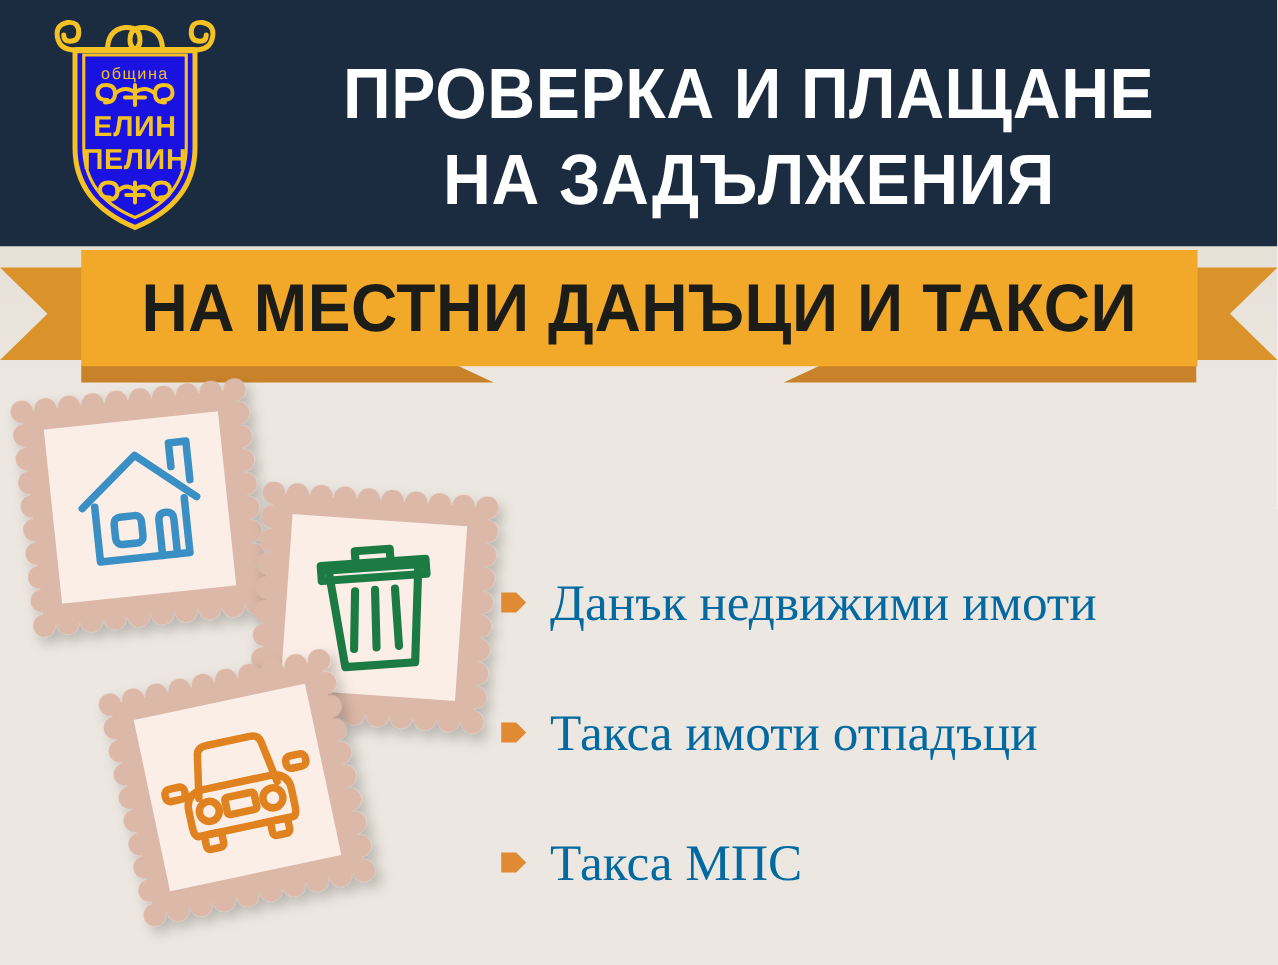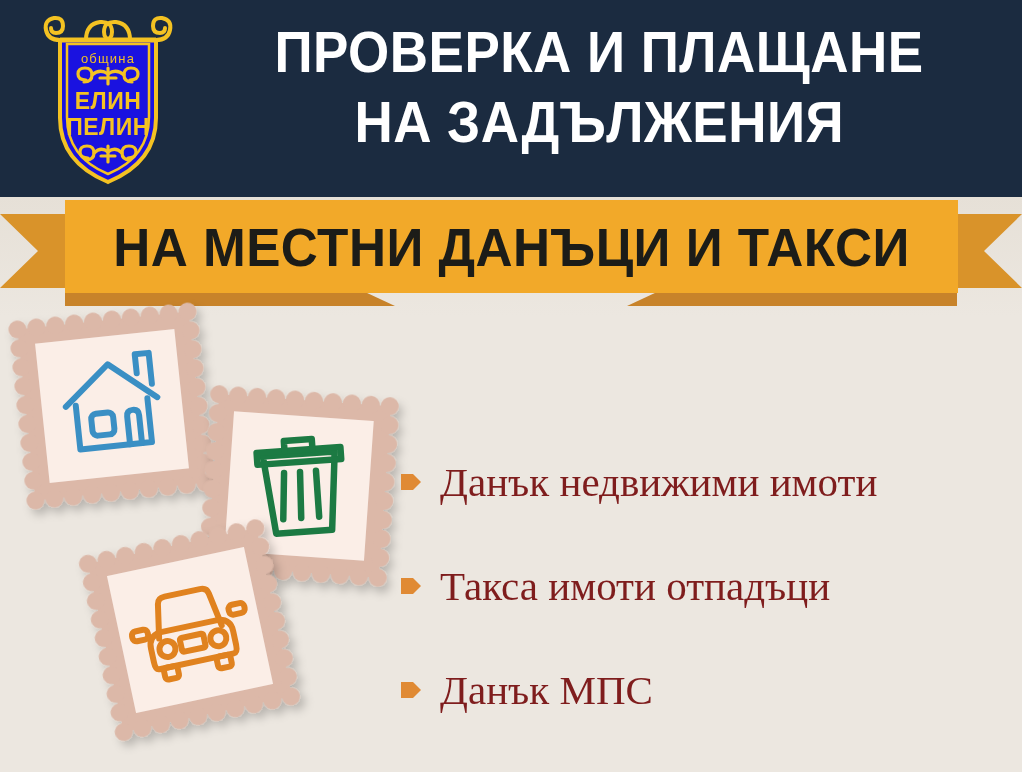--- a/index.html
+++ b/index.html
@@ -49,21 +49,21 @@
   .emblem svg { display: block; width: 140px; height: 178px; }
 
   
   .header-title {
     position: absolute;
     left: 186px; top: 18px;
     width: 826px; height: 162px;
     display: flex;
     flex-direction: column;
     align-items: center;
-    justify-content: flex-start;
+    justify-content: flex-end;
   }
   .header-title .line {
     color: #ffffff;
     font-family: "Liberation Sans Narrow", "Liberation Sans", sans-serif;
     font-weight: bold;
     font-size: 57px;
     line-height: 1.22;
     letter-spacing: 0.5px;
     white-space: nowrap;
     transform: scaleX(0.93);
@@ -117,21 +117,21 @@
   }
   .bullet {
     flex: 0 0 auto;
     width: 22px; height: 24px;
     margin-right: 18px;
   }
   .bullet svg { display: block; width: 22px; height: 24px; }
   .service-label {
     font-family: "Liberation Serif", "DejaVu Serif", serif;
     font-size: 41px;
-    color: #7f1d1d;
+    color: #0369a1;
     line-height: 1;
     white-space: nowrap;
   }
 </style>
 </head>
 <body>
 
 <div id="poster">
 
   <div class="bg-lower"></div>
@@ -404,18 +404,18 @@
       </span>
       <span class="service-label">Такса имоти отпадъци</span>
     </div>
 
     <div class="service-item">
       <span class="bullet">
         <svg viewBox="0 0 22 24" xmlns="http://www.w3.org/2000/svg">
           <path d="M1 4 L13 4 L21 12 L13 20 L1 20 Z" fill="#e08a34"></path>
         </svg>
       </span>
-      <span class="service-label">Данък МПС</span>
+      <span class="service-label">Такса МПС</span>
     </div>
 
   </div>
 
 </div>
 
 </body></html>

